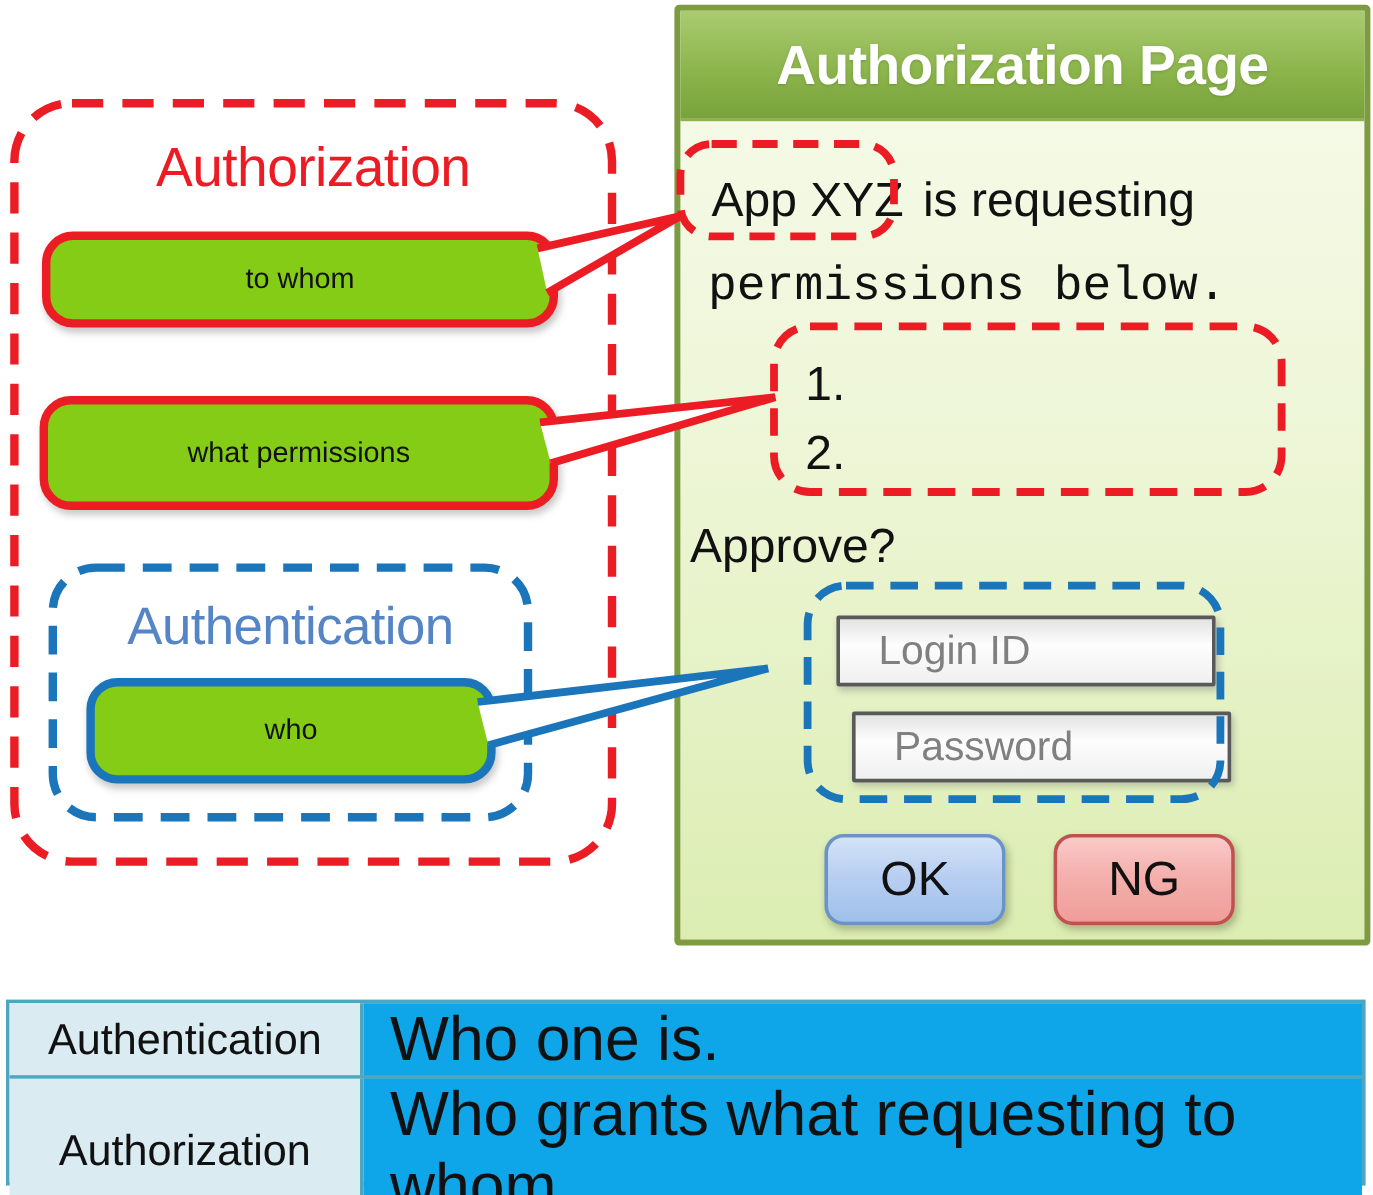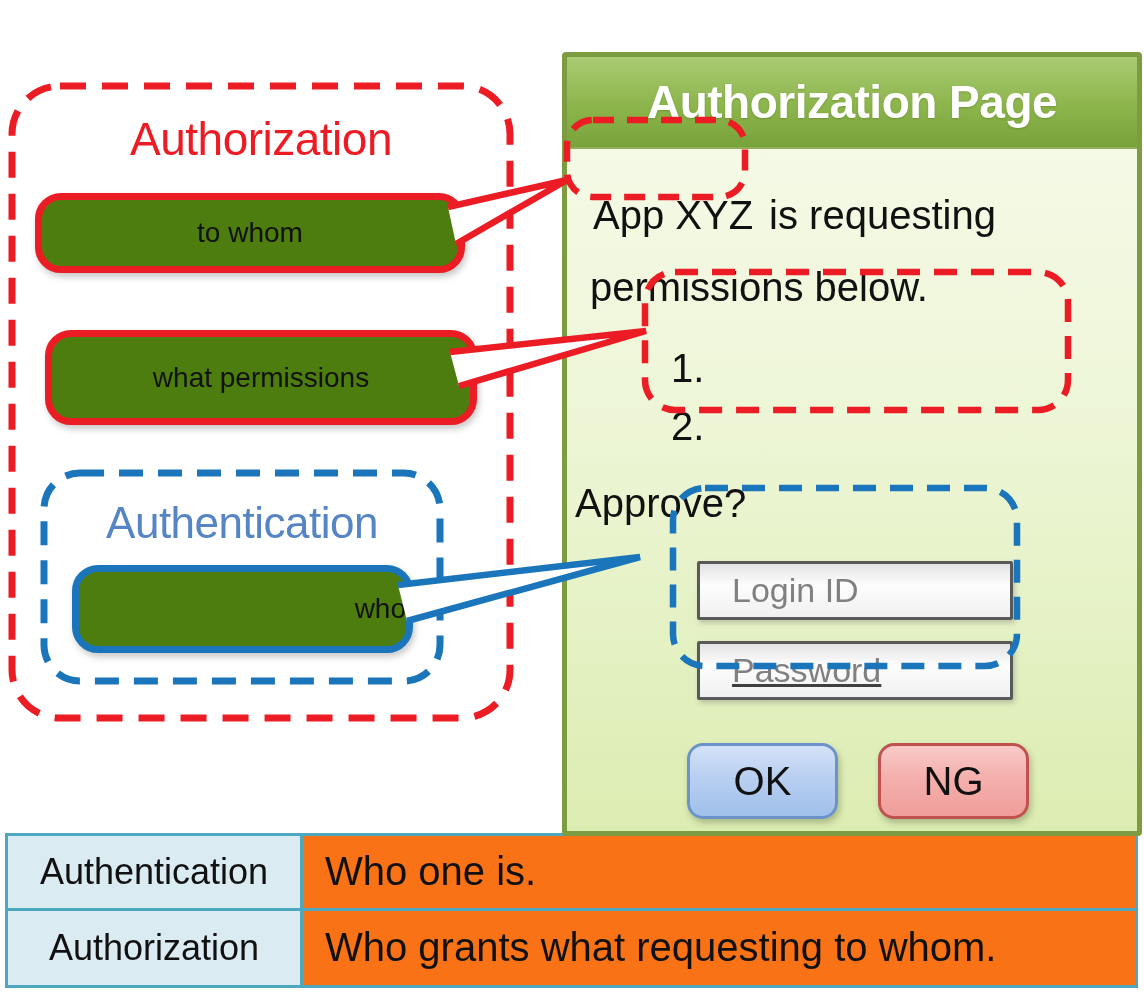--- a/index.html
+++ b/index.html
@@ -12,67 +12,66 @@
   
   .title-red{
     left:12px;top:112px;width:498px;text-align:center;
     font-size:46px;color:#ec1c24;letter-spacing:-0.5px;
   }
   .title-blue{
     left:44px;top:498px;width:396px;text-align:center;
     font-size:44px;color:#5585c5;letter-spacing:-0.5px;
   }
   .bubble{
-    background:#4d7c0f;display:flex;align-items:center;justify-content:center;
-    font-size:28px;color:#111111;z-index:2;
+    background:#84cc16;display:flex;align-items:center;justify-content:center;
+    font-size:24px;color:#111111;z-index:2;
     box-shadow:2px 4px 6px rgba(100,100,100,0.35);
   }
   .bubble.red{border:7px solid #ec1c24;border-radius:26px;}
   .bubble.blue{border:7px solid #1b75bb;border-radius:26px;}
   #bubble-to-whom{left:35px;top:193px;width:416px;height:66px;}
-  #bubble-what-permissions{left:45px;top:330px;width:418px;height:81px;}
-  #bubble-who{left:72px;top:565px;width:327px;height:74px;justify-content:flex-end;}
+  #bubble-what-permissions{left:33px;top:330px;width:418px;height:81px;}
+  #bubble-who{left:72px;top:565px;width:327px;height:74px;}
 
   
   #auth-panel{
     left:562px;top:4px;width:570px;height:774px;
     border:5px solid #7d9c41;border-radius:4px;
     background:linear-gradient(180deg,#f6fbea 0%,#eef6d8 45%,#dcedb2 100%);
     z-index:1;
-    margin-top:48px;
   }
   #auth-header{
     position:absolute;left:0;top:0;width:100%;height:90px;
     background:linear-gradient(180deg,#aacb72 0%,#8cb54c 55%,#78a23a 100%);
     display:flex;align-items:center;justify-content:center;
     border-bottom:2px solid #8fae55;
   }
   #auth-header .t{
     font-size:46px;font-weight:bold;color:#ffffff;letter-spacing:-0.5px;
     text-shadow:0 1px 2px rgba(90,120,40,0.5);
   }
   .panel-text{font-size:40px;color:#111111;}
   #request-line1{left:26px;top:136px;}
   #request-line1 .rest{margin-left:16px;}
-  #request-line2{left:23px;top:208px;}
+  #request-line2{left:23px;top:208px;font-family:Liberation Mono, monospace;}
   #perm-list{left:104px;top:282px;}
   .perm-row{display:flex;height:58px;align-items:center;}
   .perm-num{width:58px;}
   #approve-label{left:8px;top:424px;}
 
   .login-input{
     position:absolute;width:278px;height:53px;
     border:3px solid #595959;border-radius:2px;
     background:linear-gradient(180deg,#e3e3e3 0%,#fdfdfd 40%,#f0f0f0 100%);
     font-family:"Liberation Sans", sans-serif;font-size:34px;color:#404040;
     padding:0 0 0 32px;outline:none;box-shadow:2px 3px 5px rgba(110,110,110,0.35);
   }
   .login-input::placeholder{color:#808080;opacity:1;}
   #input-login{left:130px;top:504px;}
-  #input-password{left:130px;top:584px;text-decoration:underline;}
+  #input-password{left:143px;top:584px;}
 
   .mock-btn{
     position:absolute;width:145px;height:70px;border-radius:16px;
     font-family:"Liberation Sans", sans-serif;font-size:40px;color:#111111;
     display:flex;align-items:center;justify-content:center;cursor:pointer;
     box-shadow:2px 4px 6px rgba(110,120,80,0.45);
   }
   #btn-ok{
     left:120px;top:686px;border:3px solid #6b93c8;
     background:linear-gradient(180deg,#d3e2f7 0%,#b9cff1 45%,#9fc0ea 100%);
@@ -90,22 +89,22 @@
     left:5px;top:833px;width:1127px;height:149px;
     border:3px solid #4da7bf;background:#ffffff;
     display:grid;grid-template-columns:295px 1fr;grid-template-rows:1fr 1fr;
   }
   .term-cell{
     background:#daebf2;border-right:3px solid #4da7bf;
     display:flex;align-items:center;justify-content:center;
     font-size:36px;color:#111111;
   }
   .def-cell{
-    background:#f97316;display:flex;align-items:center;
-    padding-left:22px;font-size:40px;color:#111111;
+    background:#0ea5e9;display:flex;align-items:center;
+    padding-left:22px;font-size:52px;color:#111111;
   }
   .row-top{border-bottom:3px solid #4da7bf;}
 </style>
 </head>
 <body>
 
 <div id="stage">
 
   <div class="abs title-red">Authorization</div>
 

